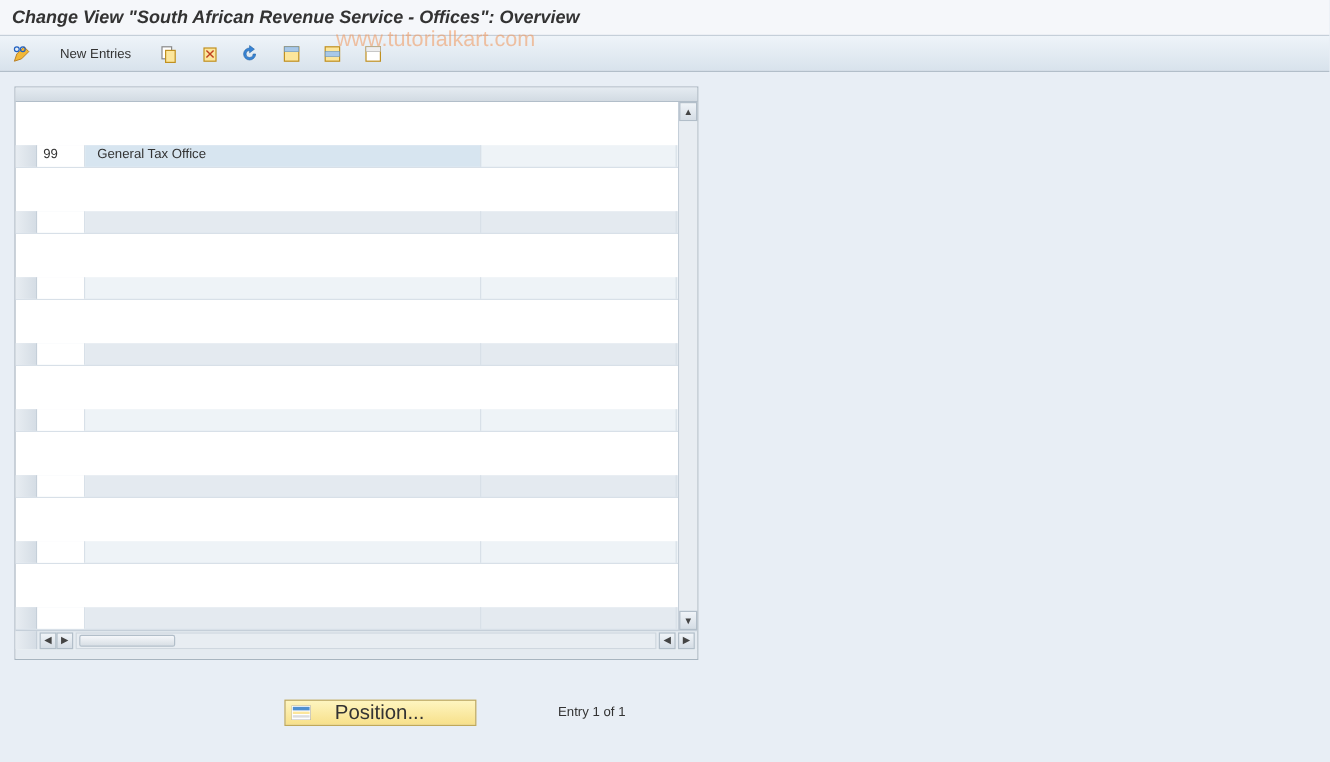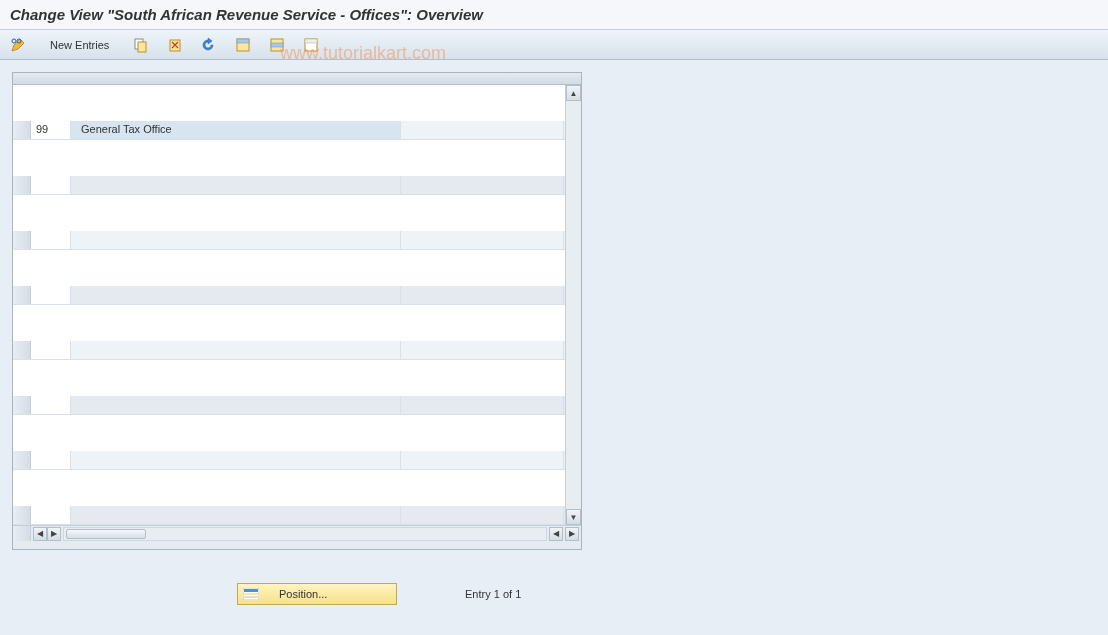--- a/index.html
+++ b/index.html
@@ -54,21 +54,21 @@
       border: none;
       cursor: pointer;
     }
     .toolbar-icon {
       width: 16px;
       height: 16px;
       display: inline-block;
     }
     .watermark {
       position: absolute;
-      top: 43px;
+      top: 22px;
       left: 280px;
       font-size: 18px;
       color: rgba(240,150,90,0.55);
       font-family: Arial, sans-serif;
       pointer-events: none;
       z-index: 100;
     }
     .content-area {
       padding: 12px;
       background: #e8eef5;
@@ -248,21 +248,21 @@
     .position-btn {
       margin-left: 225px;
       background: linear-gradient(#fef5c0, #f7e08a);
       border: 1px solid #c0a858;
       padding: 3px 20px 3px 5px;
       display: flex;
       align-items: center;
       gap: 20px;
       cursor: pointer;
       width: 160px;
-      font-size: 11px;
+      font-size: 17px;
       color: #333;
       height: 22px;
     }
     .position-icon {
       width: 16px;
       height: 12px;
       display: inline-block;
     }
     .entry-text {
       margin-left: 68px;

